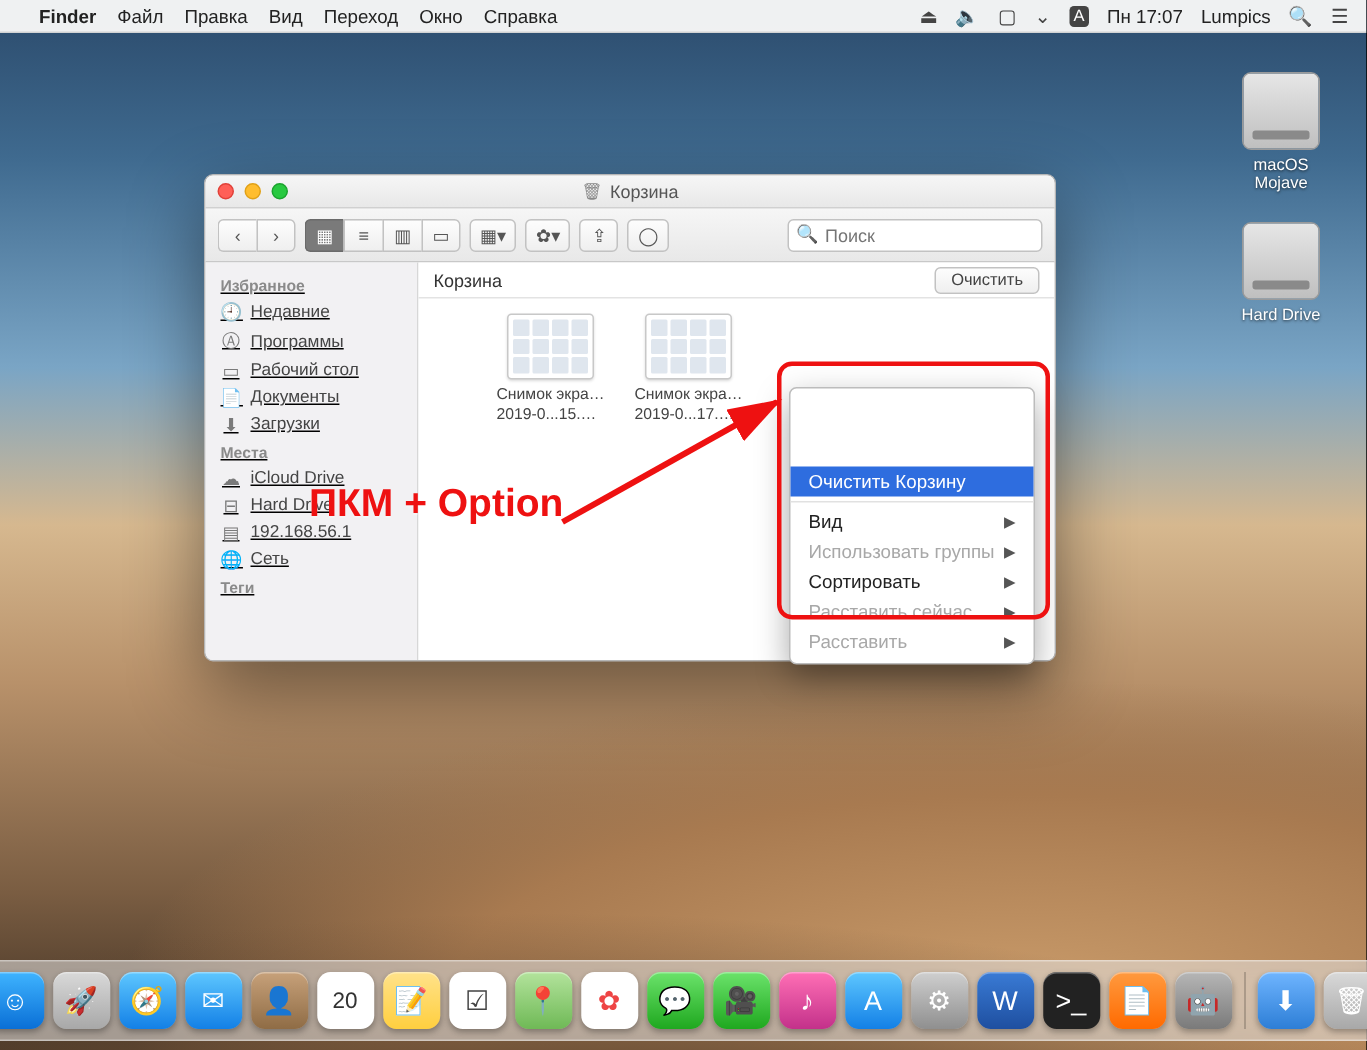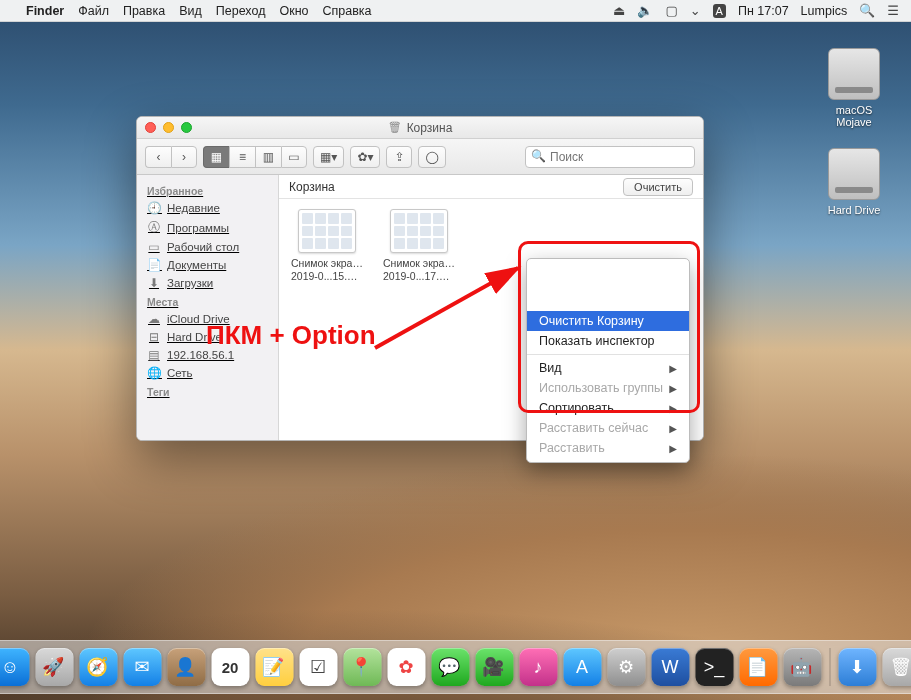--- a/index.html
+++ b/index.html
@@ -88,21 +88,21 @@
 
 .content{flex:1; display:flex; flex-direction:column; background:#fff;}
 .content-head{
   height:24px; border-bottom:1px solid #e3e3e3;
   display:flex; align-items:center; padding:0 10px; font-size:12px; color:#333;
 }
 .content-head .empty-btn{
   margin-left:auto; height:18px; padding:0 10px; font-size:11px;
   border:1px solid #c2c2c2; border-radius:4px; background:linear-gradient(#fdfdfd,#efefef); color:#444;
 }
-.icon-grid{flex:1; padding:10px 12px; display:flex; gap:20px; align-content:flex-start; flex-wrap:wrap;}
+.icon-grid{flex:1; padding:10px 12px; display:flex; gap:20px; align-content:flex-start; flex-wrap:wrap;margin-left:40px;}
 .file{width:72px; text-align:center; font-size:10.5px; color:#444;}
 .file .thumb{
   width:58px;height:44px;margin:0 auto 4px;
   background:#fff;border:1px solid #c8c8c8;border-radius:3px;
   box-shadow:0 1px 2px rgba(0,0,0,0.15);
   display:grid;grid-template-columns:repeat(4,1fr);grid-template-rows:repeat(3,1fr);gap:2px;padding:3px;
 }
 .file .thumb i{background:#dfe6ee;border-radius:1px;display:block;}
 .file .ln{line-height:1.25; overflow:hidden; text-overflow:ellipsis; white-space:nowrap;}
 
@@ -308,23 +308,20 @@
         </div>
       </div>
     </div>
   </div>
 </div>
 
 <div class="ctx">
   <div class="row hl">
       <span>Очистить Корзину</span>
     </div>
-  <div class="row">
-      <span>Показать инспектор</span>
-    </div>
   <hr>
   <div class="row">
       <span>Вид</span>
       <span class="arr">▶</span>
     </div>
   <div class="row disabled">
       <span>Использовать группы</span>
       <span class="arr">▶</span>
     </div>
   <div class="row">
@@ -351,21 +348,21 @@
   <line x1="5" y1="100" x2="148" y2="20" stroke="#e11" stroke-width="4" marker-end="url(#ah)"></line>
 </svg>
 <div class="annot-text">ПКМ + Option</div>
 
 <div class="dock" id="dock">
     <div class="app-ico" style="background: linear-gradient(rgb(63, 180, 255), rgb(10, 111, 214));">☺</div>
     <div class="app-ico" style="background: linear-gradient(rgb(217, 217, 217), rgb(168, 168, 168));">🚀</div>
     <div class="app-ico" style="background: linear-gradient(rgb(94, 199, 255), rgb(19, 128, 230));">🧭</div>
     <div class="app-ico" style="background: linear-gradient(rgb(94, 199, 255), rgb(19, 128, 230));">✉</div>
     <div class="app-ico" style="background: linear-gradient(rgb(199, 161, 122), rgb(143, 108, 69));">👤</div>
-    <div class="app-ico" style="background: rgb(255, 255, 255); color: rgb(51, 51, 51); font-size: 15px; font-weight: 700;">20</div>
+    <div class="app-ico" style="background: rgb(255, 255, 255); color: rgb(51, 51, 51); font-size: 15px; font-weight: 400;">20</div>
     <div class="app-ico" style="background: linear-gradient(rgb(255, 226, 138), rgb(255, 207, 63));">📝</div>
     <div class="app-ico" style="background: rgb(255, 255, 255); color: rgb(68, 68, 68);">☑</div>
     <div class="app-ico" style="background: linear-gradient(rgb(179, 227, 156), rgb(111, 185, 86));">📍</div>
     <div class="app-ico" style="background: rgb(255, 255, 255); color: rgb(238, 68, 68);">✿</div>
     <div class="app-ico" style="background: linear-gradient(rgb(107, 227, 107), rgb(31, 168, 31));">💬</div>
     <div class="app-ico" style="background: linear-gradient(rgb(107, 227, 107), rgb(31, 168, 31));">🎥</div>
     <div class="app-ico" style="background: linear-gradient(rgb(255, 111, 181), rgb(195, 49, 138));">♪</div>
     <div class="app-ico" style="background: linear-gradient(rgb(94, 199, 255), rgb(19, 128, 230));">A</div>
     <div class="app-ico" style="background: linear-gradient(rgb(207, 207, 207), rgb(143, 143, 143));">⚙</div>
     <div class="app-ico" style="background: linear-gradient(rgb(58, 123, 213), rgb(30, 79, 160));">W</div>

